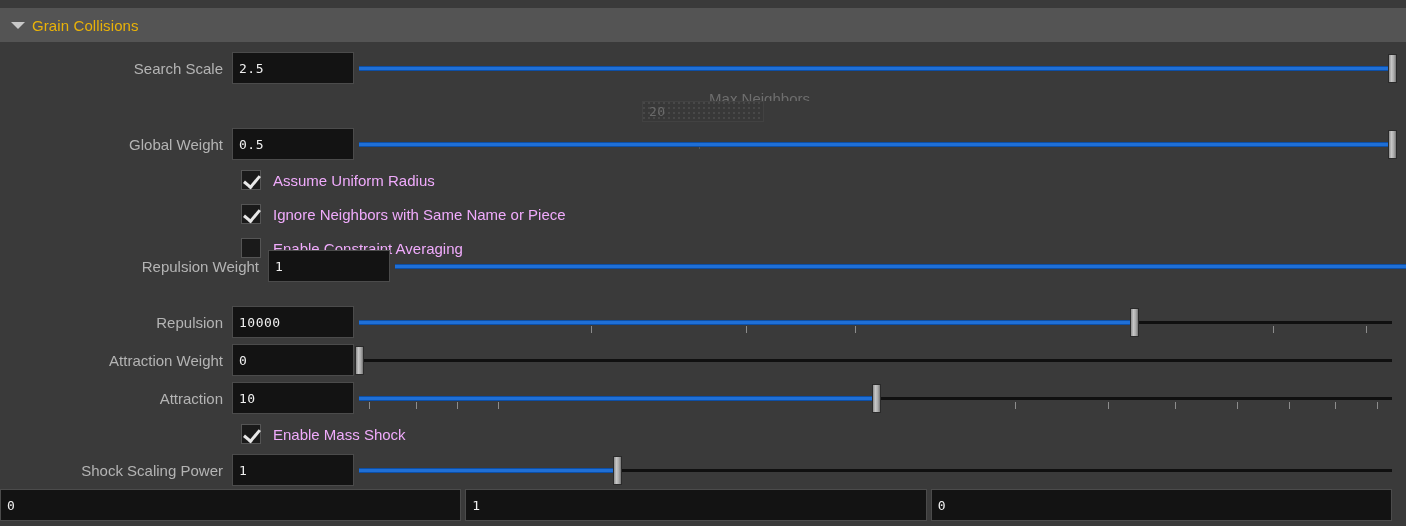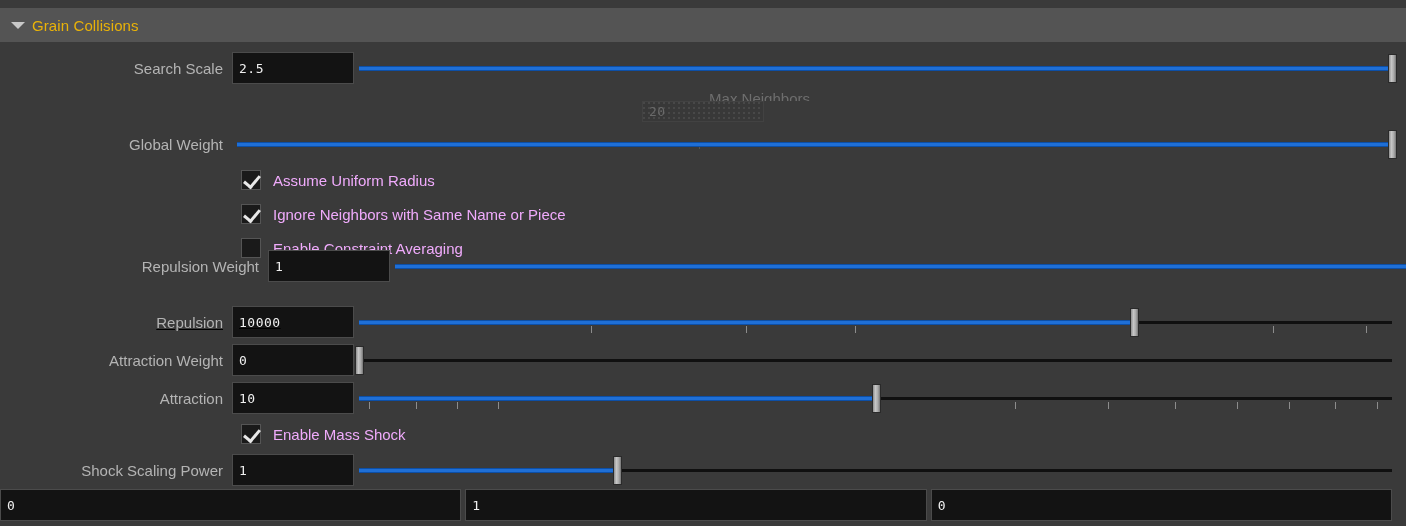--- a/index.html
+++ b/index.html
@@ -202,20 +202,21 @@
             <i style="left: 61%;"></i>
             <i style="left: 71%;"></i>
             <i style="left: 81%;"></i>
             <i style="left: 91%;"></i>
             <i style="left: 100%;"></i>
           </div>
         </div>
       </div>
       <div class="row" style="top: 128px;">
         <div class="label">Global Weight</div>
+        <div class="field">0.5</div>
         <div class="slider">
           <div class="track"></div>
           <div class="fill" style="width: 100%;"></div>
           <div class="handle" style="left: 100%;"></div>
         </div>
       </div>
       <div class="checkrow" style="top: 166px;">
         <div class="spacer"></div>
         <div class="checkbox on"></div>
         <div class="checklabel">Assume Uniform Radius</div>
@@ -232,21 +233,21 @@
       </div>
       <div class="row" style="top: 250px; margin-left: 36px;">
         <div class="label">Repulsion Weight</div>
         <div class="field">1</div>
         <div class="slider">
           <div class="track"></div>
           <div class="fill" style="width: 100%;"></div>
           <div class="handle" style="left: 100%;"></div>
         </div>
       </div>
-      <div class="row" style="top: 306px; text-decoration: underline;">
+      <div class="row" style="top: 306px;">
         <div class="label">Repulsion</div>
         <div class="field">10000</div>
         <div class="slider">
           <div class="track"></div>
           <div class="fill" style="width: 75%;"></div>
           <div class="ticks">
             <i style="left: 22.5%;"></i>
             <i style="left: 37.5%;"></i>
             <i style="left: 48%;"></i>
             <i style="left: 75%;"></i>

